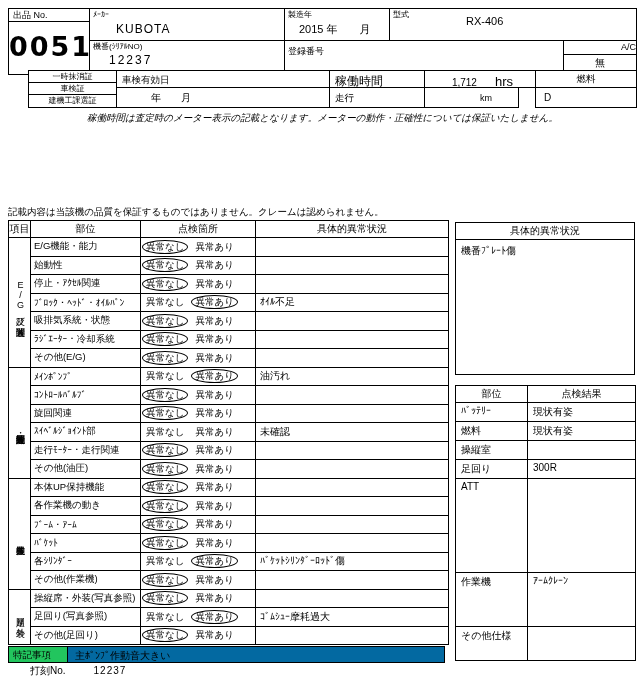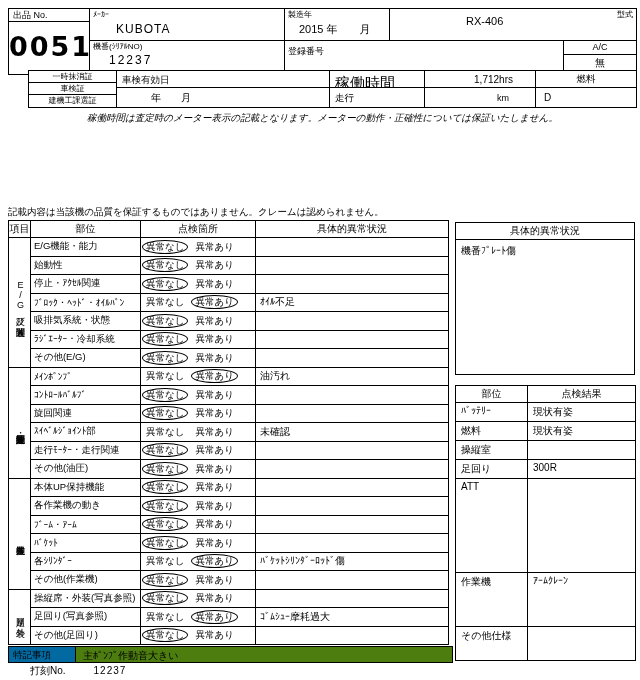--- a/index.html
+++ b/index.html
@@ -16,38 +16,38 @@
   .mini { font-size:8px; padding:1px 3px 0; }
   .exhibit-header { left:8px; top:8px; width:82px; height:14px; font-size:9px; padding:1px 4px; }
   .exhibit-number { left:8px; top:21px; width:82px; height:54px; font-size:27px; font-weight:700;
                     text-align:center; line-height:50px; letter-spacing:2px; font-family:"DejaVu Sans",sans-serif; }
   .maker-cell    { left:89px;  top:8px;  width:196px; height:33px; }
   .maker-val     { position:absolute; left:26px; top:13px; font-size:12px; letter-spacing:1px; }
   .serial-cell   { left:89px;  top:40px; width:196px; height:31px; }
   .serial-val    { position:absolute; left:19px; top:12px; font-size:12px; letter-spacing:2px; }
   .year-cell     { left:284px; top:8px;  width:106px; height:33px; }
   .year-val      { position:absolute; left:14px; top:14px; font-size:11px; }
-  .model-cell    { left:389px; top:8px;  width:248px; height:33px;text-align:right; }
+  .model-cell    { left:389px; top:8px;  width:248px; height:33px; }
   .model-val     { position:absolute; left:40px; top:6px; font-size:11px;margin-left:36px; }
   .reg-cell      { left:284px; top:40px; width:280px; height:31px; }
   .reg-cell .mini{ padding-top:5px; font-size:9px; }
-  .ac-header     { left:563px; top:40px; width:74px; height:19px; text-align:center; font-size:9px; line-height:13px; }
+  .ac-header     { left:563px; top:40px; width:74px; height:19px; text-align:right; font-size:9px; line-height:13px; }
   .ac-value      { left:563px; top:54px; width:74px; height:17px; text-align:center; font-size:10px; line-height:15px; }
   .doc-0         { left:28px; top:70px;  width:89px; height:13px; }
   .doc-1         { left:28px; top:82px;  width:89px; height:13px; }
   .doc-2         { left:28px; top:94px;  width:89px; height:14px; }
   .doc-cell      { font-size:8px; text-align:center; line-height:11px; }
   .shaken-header { left:116px; top:70px; width:214px; height:18px; font-size:9.5px; padding:3px 5px; }
   .shaken-value  { left:116px; top:87px; width:214px; height:21px; font-size:10px; padding:4px 0 0 34px; }
-  .hours-label   { left:329px; top:70px; width:96px;  height:18px; font-size:15px; padding:3px 5px; }
+  .hours-label   { left:329px; top:70px; width:96px;  height:18px; font-size:12px; padding:3px 5px; }
   .hours-value   { left:424px; top:70px; width:112px; height:18px; font-size:10px; text-align:right; padding:3px 22px 0 0; }
-  .hours-value .unit { font-size:10px; margin-left:0; }
+  .hours-value .unit { font-size:13px; margin-left:18px; }
   .fuel-label    { left:535px; top:70px; width:102px; height:18px; font-size:9.5px; text-align:center; line-height:16px; }
   .travel-label  { left:329px; top:87px; width:96px;  height:21px; font-size:9.5px; padding:4px 5px; }
-  .travel-value  { left:424px; top:87px; width:112px; height:21px; font-size:9px; text-align:right; padding:5px 26px 0 0; }
+  .travel-value  { left:424px; top:87px; width:95px; height:21px; font-size:9px; text-align:right; padding:5px 26px 0 0; }
   .fuel-value    { left:535px; top:87px; width:102px; height:21px; font-size:10px; padding:4px 8px; }
   .meter-note  { position:absolute; left:8px; top:112px; width:629px; text-align:center; font-size:9.5px;font-style:italic; }
   .disclaimer  { position:absolute; left:8px; top:206px; font-size:9.5px; }
 
   
   .insp-table { position:absolute; left:8px; top:220px; border-collapse:collapse; table-layout:fixed; width:440px; }
   .insp-table col.c-item   { width:22px; }
   .insp-table col.c-part   { width:110px; }
   .insp-table col.c-point  { width:115px; }
   .insp-table col.c-detail { width:193px; }
@@ -78,22 +78,22 @@
     vertical-align:top; text-align:left; padding:2px 5px;
   }
   .result-table thead th { text-align:center; height:15px; padding:1px; }
   .result-table tbody tr { height:16px; }
   .result-table tr.rt-row-4 { height:94px; }
   .result-table tr.rt-row-5 { height:54px; }
   .result-table tr.rt-row-6 { height:34px; }
 
   
   .notes-row   { position:absolute; left:8px; top:646px; display:flex; }
-  .notes-label { border:1px solid #000; width:68px; height:17px; font-size:9.5px; padding:2px 4px; background:#0369a1; }
-  .notes-value { border:1px solid #000; border-left:none; width:377px; height:17px; font-size:10px; padding:2px 7px; background:#4d7c0f; }
+  .notes-label { border:1px solid #000; width:60px; height:17px; font-size:9.5px; padding:2px 4px; background:#22c55e; }
+  .notes-value { border:1px solid #000; border-left:none; width:377px; height:17px; font-size:10px; padding:2px 7px; background:#0369a1; }
   .stamp-line  { position:absolute; left:30px; top:664px; font-size:10px; }
   .stamp-value { margin-left:28px; letter-spacing:1px; }
 </style>
 </head>
 <body>
 
 <div class="page">
 
   <div class="cell exhibit-header">出品 No.</div>
   <div class="cell exhibit-number">00513</div>

